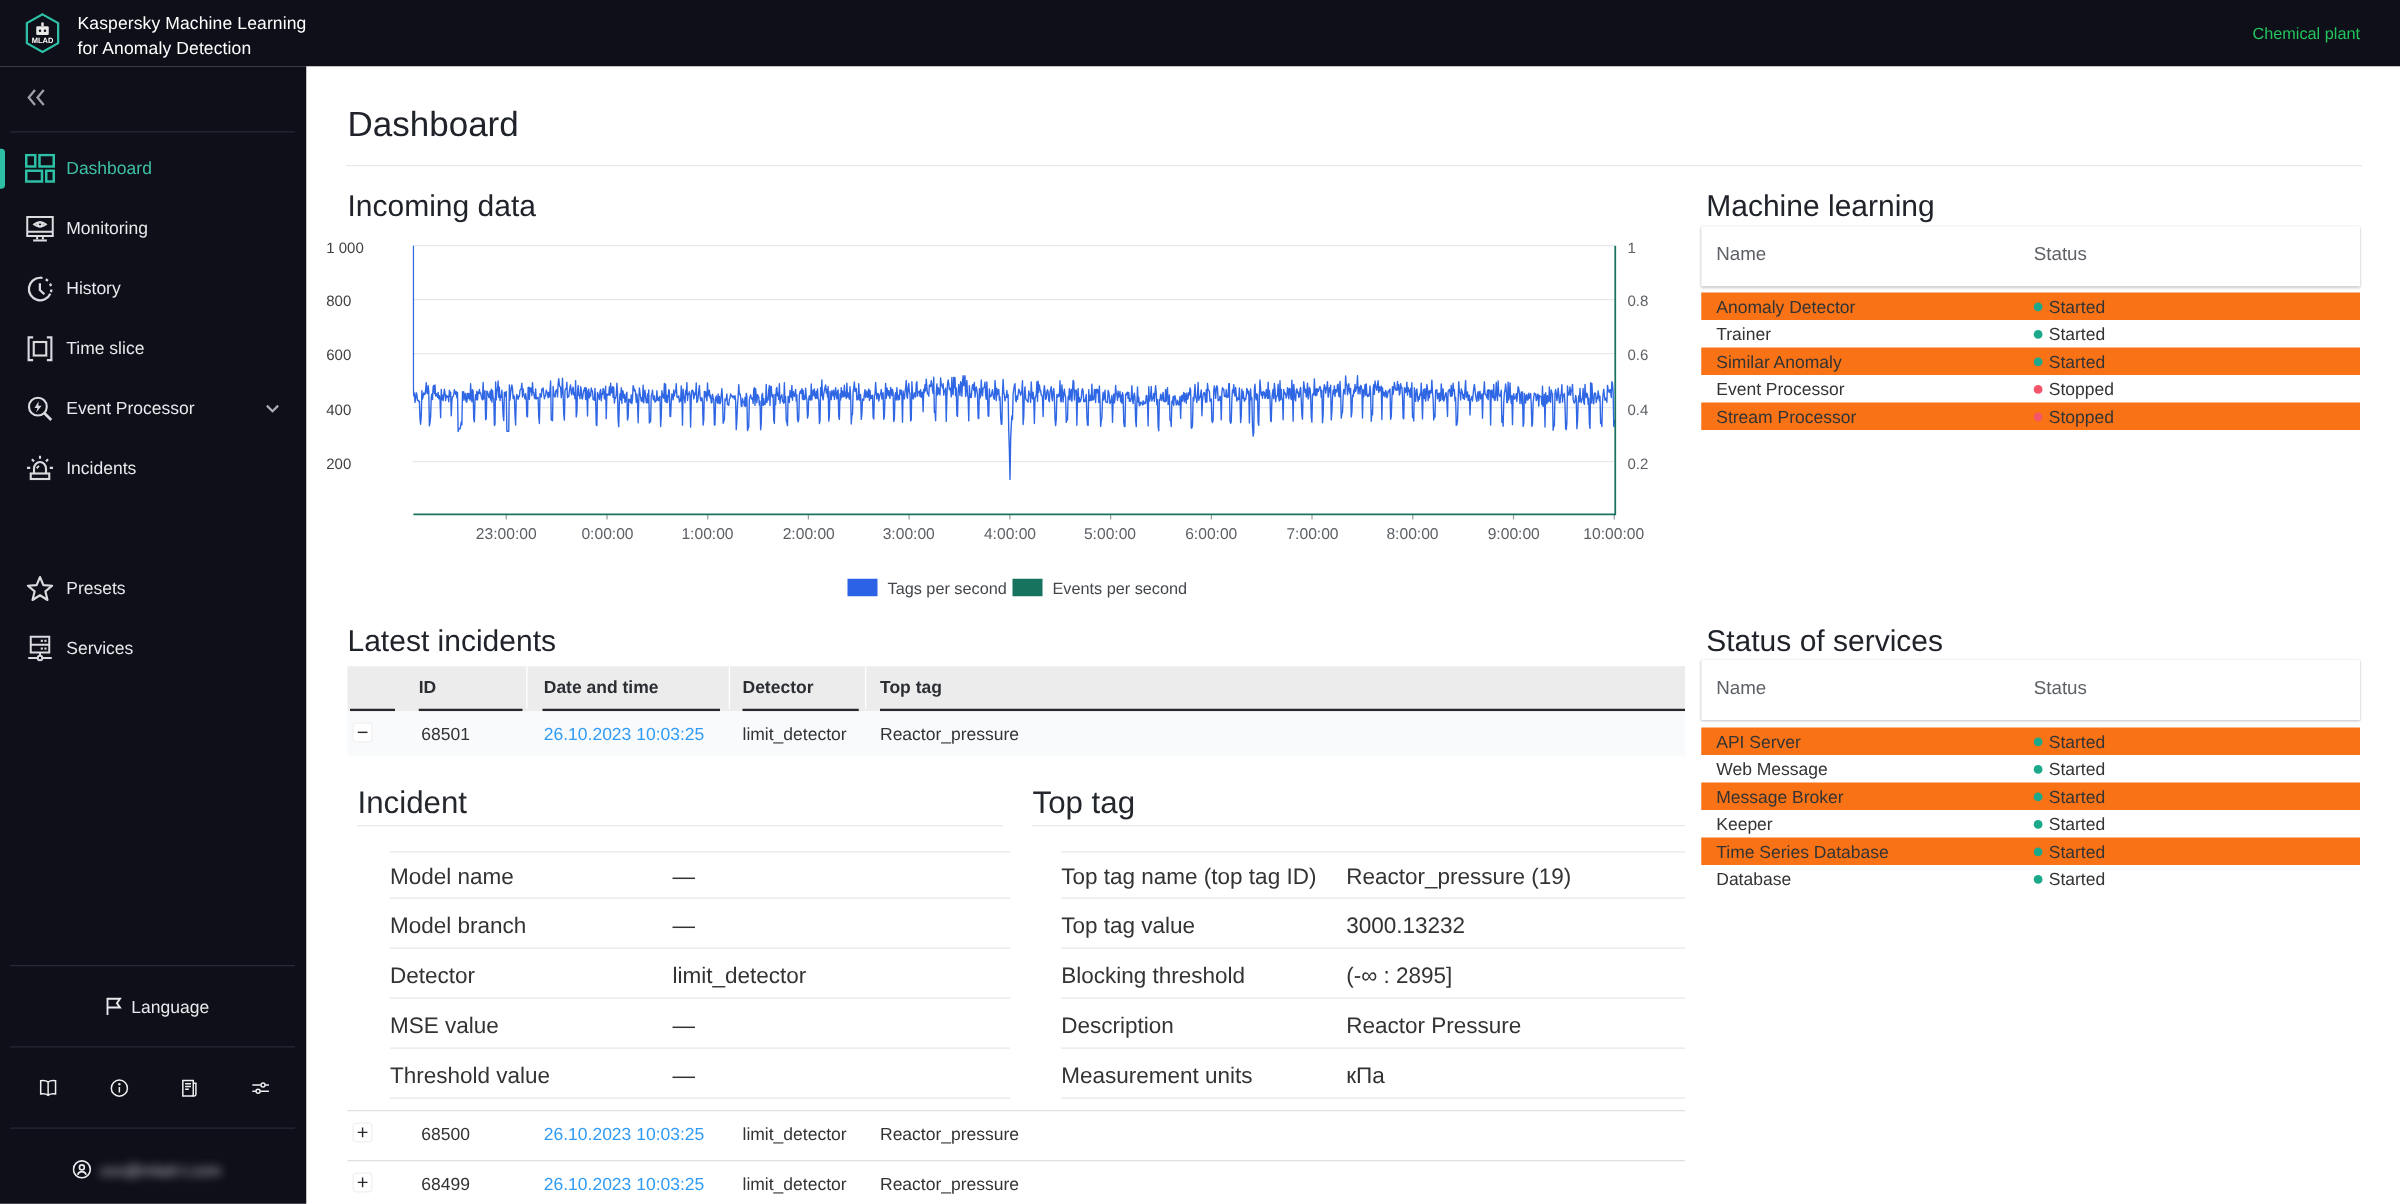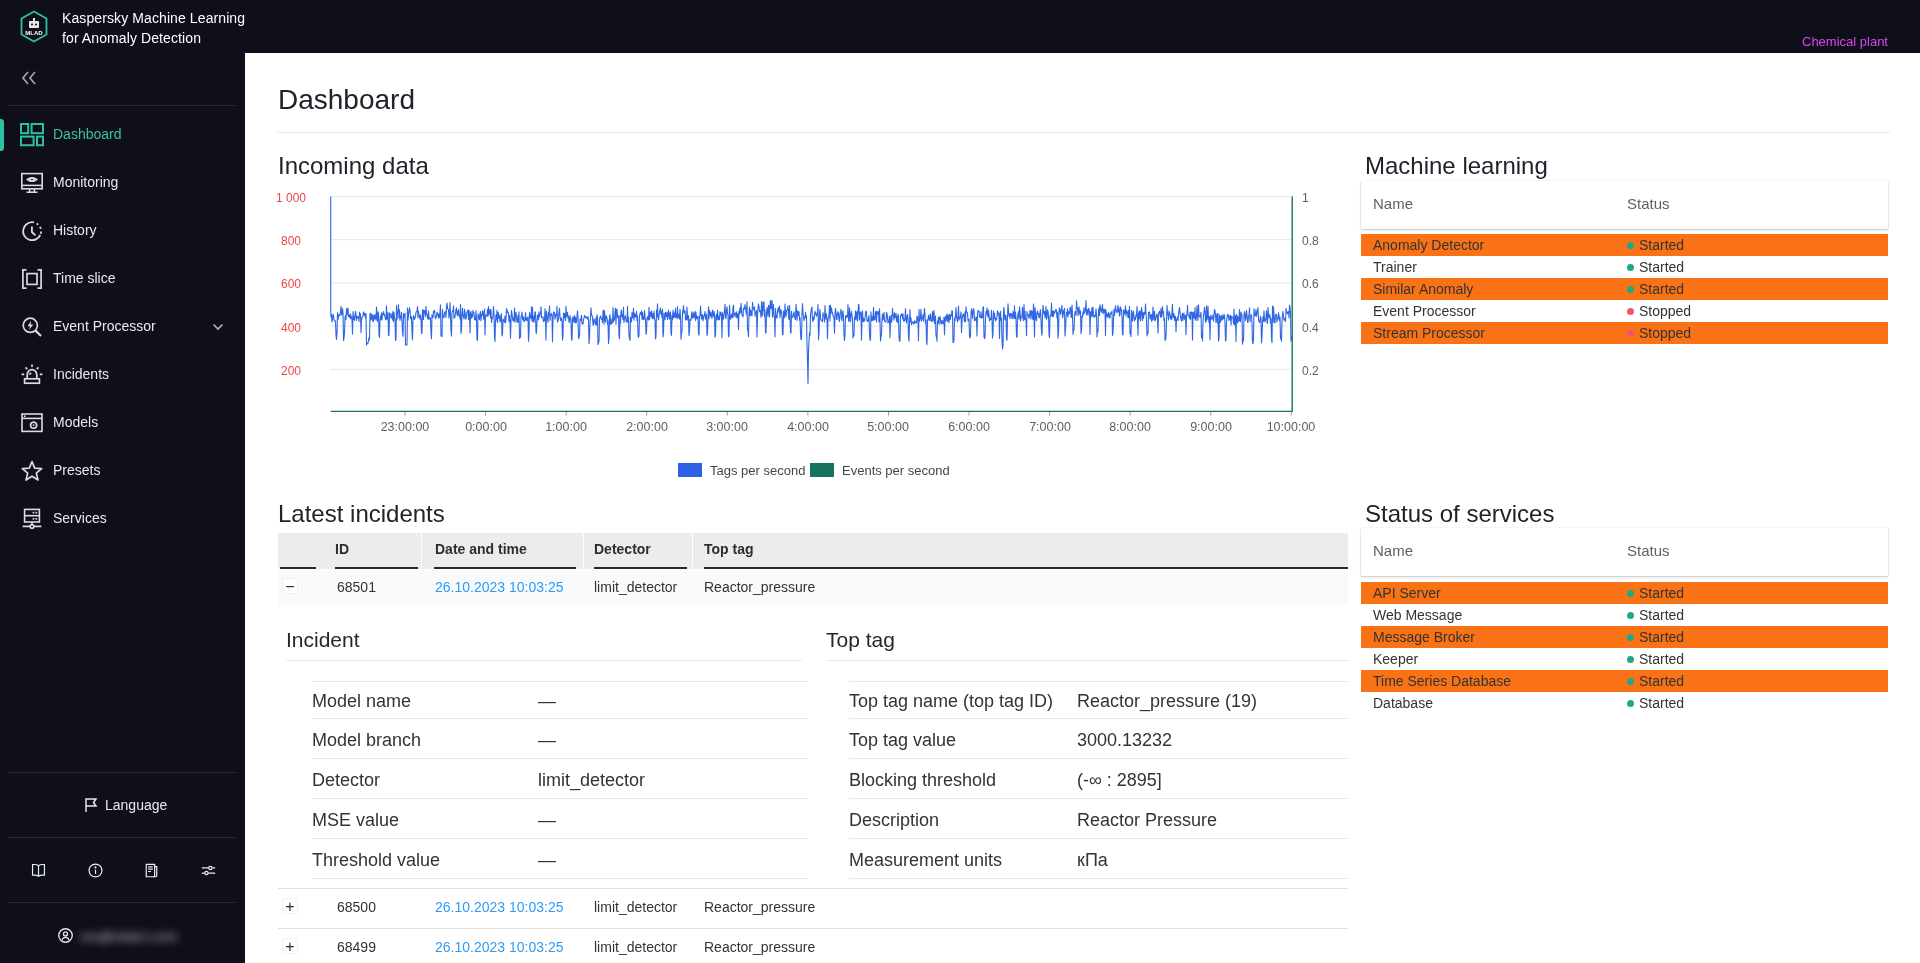--- a/index.html
+++ b/index.html
@@ -1,31 +1,31 @@
 <!DOCTYPE html>
 <html><head><meta charset="utf-8"><style>
 *{margin:0;padding:0;box-sizing:border-box}
 html,body{width:1920px;height:963px;overflow:hidden;background:#fff;
   font-family:"Liberation Sans",sans-serif;-webkit-font-smoothing:antialiased}
 .abs{position:absolute}
 .topbar{position:absolute;left:0;top:0;width:1920px;height:53px;background:#0e0f18;color:#fff}
 .sidebar{position:absolute;left:0;top:53px;width:245px;height:910px;background:#0e0f18}
 .brand{position:absolute;left:62px;top:8px;font-size:14px;line-height:20px;color:#fff;letter-spacing:.1px}
-.plant{position:absolute;right:32px;top:34px;font-size:13px;color:#d946ef}
+.plant{position:absolute;right:32px;top:19px;font-size:13px;color:#22c55e}
 .sep{position:absolute;left:8px;width:228px;height:1px;background:#272934}
 .mi{position:absolute;left:0;width:245px;height:48px}
 .mi .ic{position:absolute;left:20px;top:12px;width:24px;height:24px}
 .mi .lb{position:absolute;left:53px;top:15px;font-size:14px;color:#e8e9ec}
 .mi.act .lb{color:#3ec0a5}
 .bar{position:absolute;left:0;top:66px;width:4px;height:32px;background:#2ec0a6;border-radius:0 3px 3px 0}
 .chev{position:absolute;left:212px;top:20px}
 h1{position:absolute;left:278px;top:84px;font-size:28px;font-weight:400;color:#20232a}
 .h2{position:absolute;font-size:24px;font-weight:400;color:#20232a}
 .hr{position:absolute;height:1px;background:#e9eaec}
-.yl{position:absolute;right:1599px;width:60px;text-align:center;font-size:12px;color:#ef4444}
+.yl{position:absolute;right:1599px;width:60px;text-align:left;font-size:12px;color:#404040}
 .yr{position:absolute;left:1302px;font-size:12px;color:#5c6065}
 .xl{position:absolute;top:420px;width:80px;text-align:center;font-size:12.5px;color:#5c6065}
 .leg{position:absolute;top:463px;height:14px;font-size:13px;color:#43474c}
 .lsw{display:inline-block;width:24px;height:14px;vertical-align:-2px;margin-right:8px}
 
 .cardhead{position:absolute;left:1361px;width:527px;height:48px;background:#fff;
   box-shadow:0 1px 2px rgba(0,0,0,.22),0 0 1px rgba(0,0,0,.12)}
 .cardhead .n{position:absolute;left:12px;top:14px;font-size:15px;color:#5e6267}
 .cardhead .s{position:absolute;left:266px;top:14px;font-size:15px;color:#5e6267}
 .srow{position:absolute;left:1361px;width:527px;height:22px;font-size:14px;color:#333}
@@ -39,21 +39,21 @@
 .ithead .c{position:absolute;top:8px;font-size:14px;font-weight:700;color:#2b2e33}
 .vsep{position:absolute;top:533px;width:1px;height:34px;background:#fff}
 .ul{position:absolute;top:567px;height:2px;background:#26282c}
 .irow{position:absolute;left:278px;width:1070px;height:36px;font-size:14px;color:#333}
 .irow .exp{position:absolute;left:4px;top:9px;width:16px;height:16px;text-align:center;line-height:15px;font-size:16px;color:#26282e;border:1px solid #f0f0f1;border-radius:3px;background:#fff}
 .irow .id{position:absolute;left:59px;top:10px}
 .irow .dt{position:absolute;left:157px;top:10px;color:#2f9bf4}
 .irow .de{position:absolute;left:316px;top:10px}
 .irow .tt{position:absolute;left:426px;top:10px}
 .rl{position:absolute;left:278px;width:1070px;height:1px;background:#e0e0e0}
-.ph{position:absolute;font-size:21px;color:#24272c}
+.ph{position:absolute;font-size:25px;color:#24272c}
 .dl{position:absolute;height:1px;background:#e8e8e8}
 .drow{position:absolute;font-size:18px;color:#333}
 </style></head><body>
 
 <div class="topbar">
   <svg class="abs" style="left:19px;top:10px" width="30" height="33" viewBox="0 0 30 33">
     <path d="M15 1.5 L27.5 8.5 V24.5 L15 31.5 L2.5 24.5 V8.5 Z" fill="none" stroke="#2ec0a6" stroke-width="1.8"></path>
     <g fill="#e8e8e8">
         <rect x="14" y="8" width="2" height="3"></rect>
         <rect x="10" y="11" width="10" height="7" rx="1"></rect>
@@ -131,33 +131,20 @@
   <div class="mi" style="top:298px">
       <svg class="ic" viewBox="0 0 24 24">
         <g fill="none" stroke="#d9dbdf" stroke-width="1.7">
           <path d="M7.2 15.8 V11.8 A4.8 5.2 0 0 1 16.8 11.8 V15.8"></path>
           <rect x="4.6" y="15.8" width="14.8" height="4.4"></rect>
           <path d="M12 1.6 V4 M5.5 4.4 L7.2 6.1 M18.5 4.4 L16.8 6.1 M1.6 11.3 H4.2 M19.8 11.3 H22.4"></path>
           <path d="M9.3 11.6 L11.2 9.7" stroke-width="1.5"></path>
         </g>
       </svg>
       <div class="lb">Incidents</div>
-    </div>
-  <div class="mi" style="top:346px">
-      <svg class="ic" viewBox="0 0 24 24">
-        <g fill="none" stroke="#d9dbdf" stroke-width="1.6">
-          <rect x="2" y="3" width="20" height="17.4"></rect>
-          <path d="M2 7.4 H22"></path>
-          <circle cx="4.7" cy="5.2" r="0.9" fill="#d9dbdf" stroke="none"></circle>
-          <circle cx="13.6" cy="14.2" r="3"></circle>
-          <circle cx="13.6" cy="14.2" r="0.9" fill="#d9dbdf" stroke="none"></circle>
-          <path d="M13.6 10.4 V11.2 M13.6 17.2 V18 M17.4 14.2 H16.6 M10.6 14.2 H9.8 M16.3 11.5 L15.7 12.1 M11.5 16.3 L10.9 16.9 M16.3 16.9 L15.7 16.3 M11.5 12.1 L10.9 11.5"></path>
-        </g>
-      </svg>
-      <div class="lb">Models</div>
     </div>
   <div class="mi" style="top:394px">
       <svg class="ic" viewBox="0 0 24 24">
         <path d="M12 2.6 L14.7 9.1 L21.7 9.6 L16.3 14.1 L18 21 L12 17.2 L6 21 L7.7 14.1 L2.3 9.6 L9.3 9.1 Z" fill="none" stroke="#d9dbdf" stroke-width="1.7" stroke-linejoin="round"></path>
       </svg>
       <div class="lb">Presets</div>
     </div>
   <div class="mi" style="top:442px">
       <svg class="ic" viewBox="0 0 24 24">
         <g fill="none" stroke="#d9dbdf" stroke-width="1.6">

